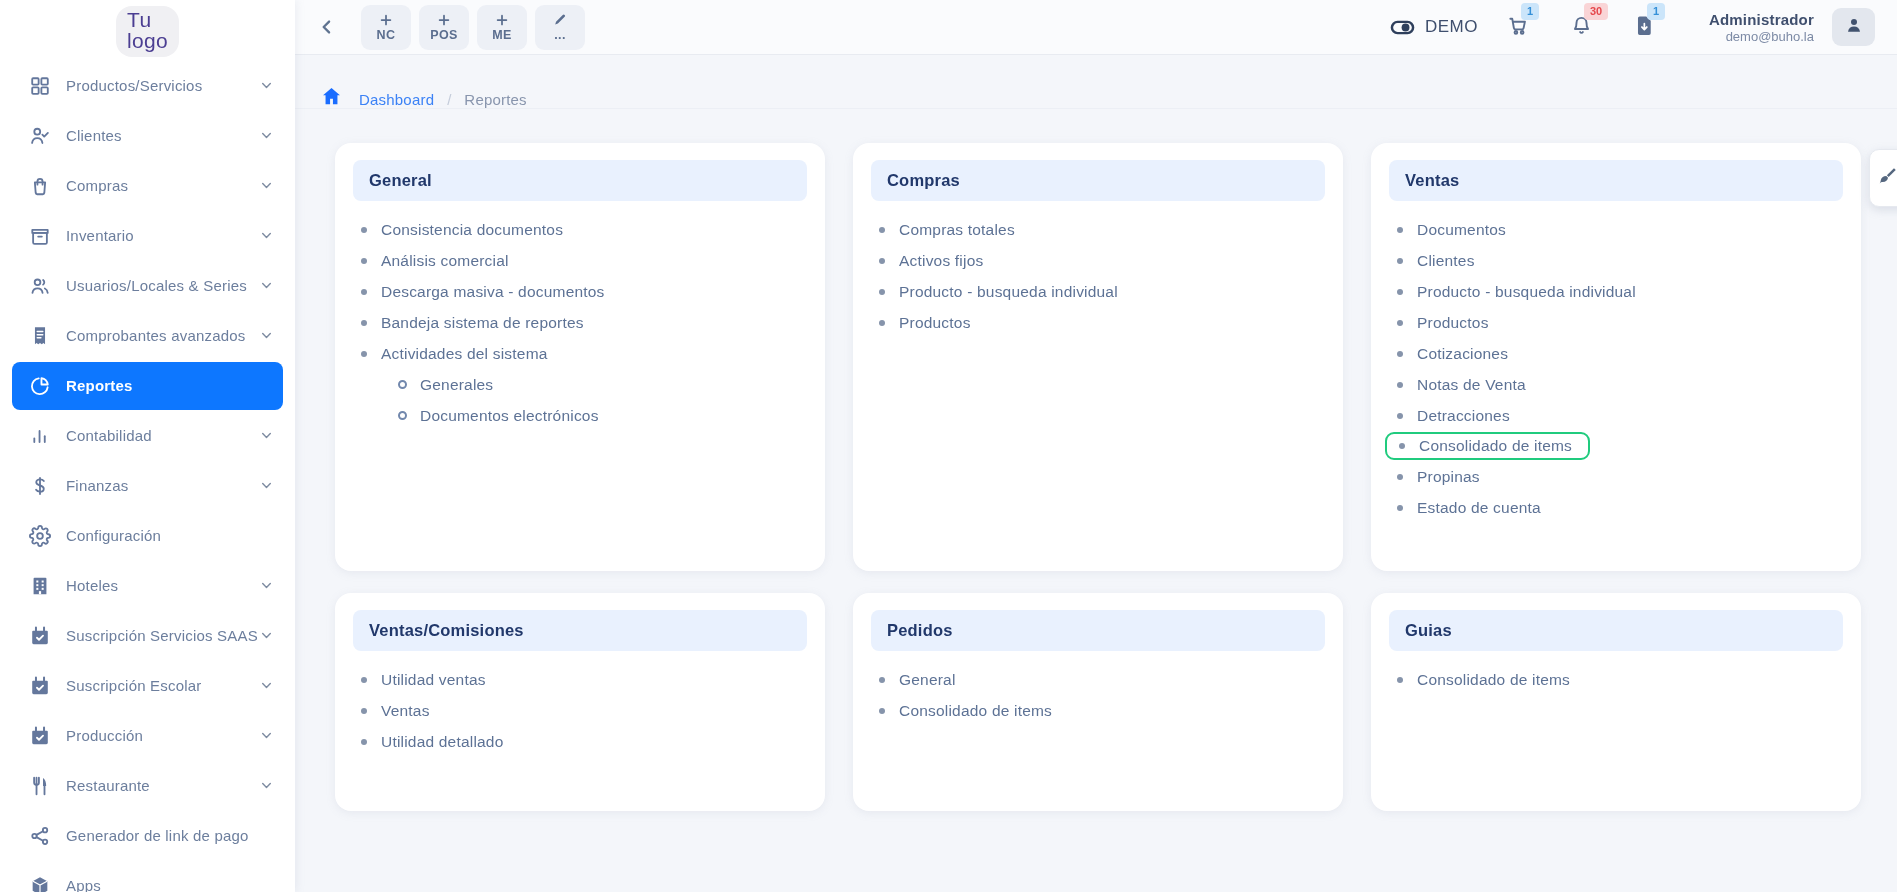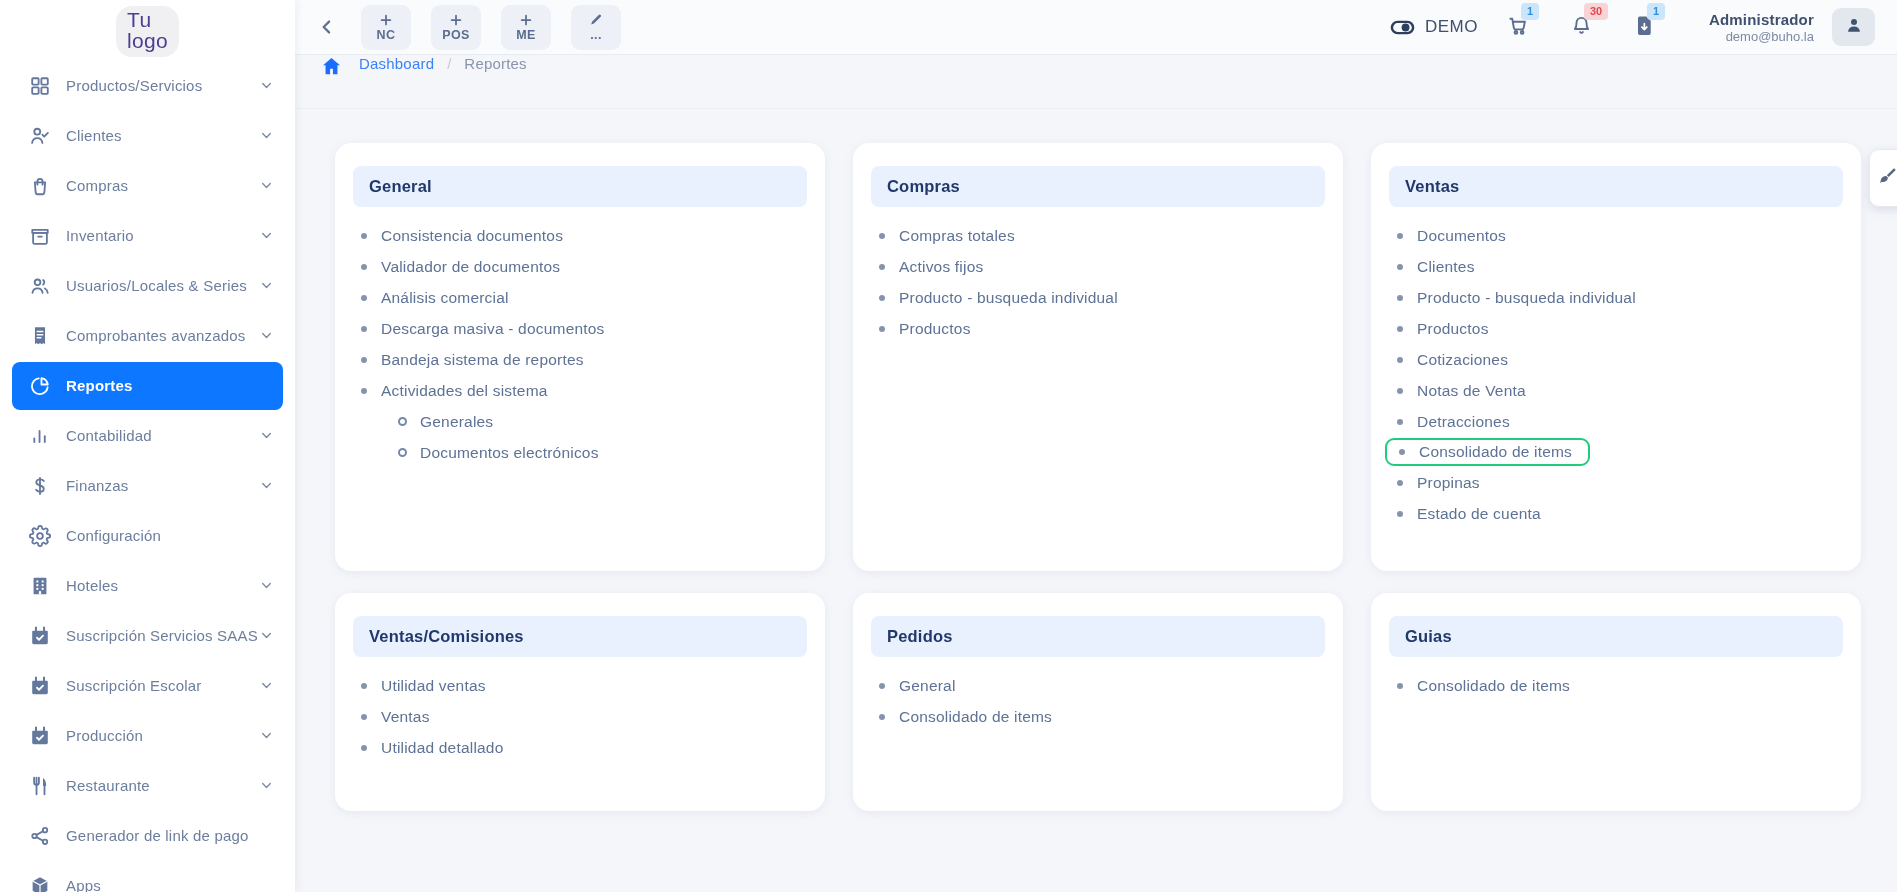--- a/index.html
+++ b/index.html
@@ -19,50 +19,50 @@
   .chev{margin-left:auto;color:#7d8ba1;display:flex}
   .chev svg{width:13px;height:13px}
   .mitem.active{background:#0d77ff;color:#fff;margin:1px 12px;padding:0 14px 0 16px;border-radius:8px;height:48px;font-weight:600}
   .mitem.active .icon{color:#fff}
 
   
   .main{flex:1;display:flex;flex-direction:column;min-width:0}
   .topbar{height:55px;background:#fafbfd;border-bottom:1px solid #e8ebf1;display:flex;align-items:center;padding:0 22px;flex:none}
   .back{color:#5f7390;display:flex;margin-right:24px;cursor:pointer}
   .back svg{width:20px;height:20px}
-  .tb-actions{display:flex;gap:20px}
+  .tb-actions{display:flex;gap:8px}
   .tb-btn{width:50px;height:45px;background:#edf0f6;border-radius:9px;display:flex;flex-direction:column;align-items:center;justify-content:center;color:#5b6e8f;cursor:pointer}
   .tb-btn .icon{display:flex}
   .tb-btn .icon svg{width:14px;height:14px}
   .tb-label{font-size:12.5px;font-weight:700;letter-spacing:.4px;margin-top:1px}
   .tb-right{margin-left:auto;display:flex;align-items:center;gap:18px}
   .demo{display:flex;align-items:center;gap:9px;color:#3f4f6e;font-size:17px;letter-spacing:.5px;cursor:pointer}
   .demo .icon{display:flex;color:#2e3f5c}
   .demo .icon svg{width:27px;height:27px}
   .ib{position:relative;color:#5b6e8f;cursor:pointer;margin:0 11px;display:flex}
   .ib svg{width:23px;height:23px}
   .badge{position:absolute;top:-11px;left:14px;font-size:11px;font-weight:700;padding:3px 6px;border-radius:4px;line-height:1;white-space:nowrap}
   .badge.blue{background:#cbe5fa;color:#3590d8}
   .badge.red{background:#f9d4d6;color:#e5484d}
   .user{text-align:right;margin-left:24px}
   .user-name{font-size:15px;font-weight:700;color:#3f4f6e;letter-spacing:.2px}
   .user-email{font-size:13px;color:#7c8aa5;margin-top:1px}
   .avatar{width:43px;height:38px;border-radius:9px;background:#e3e7ee;display:flex;align-items:center;justify-content:center;color:#42536f;cursor:pointer;flex:none}
   .avatar svg{width:20px;height:20px}
 
-  .breadcrumb{height:54px;display:flex;align-items:flex-start;padding:0 25px;border-bottom:1px solid #eceff5;flex:none}
+  .breadcrumb{height:54px;display:flex;align-items:flex-end;padding:0 25px;border-bottom:1px solid #eceff5;flex:none}
   .bc-home{color:#1a6dff;display:flex;cursor:pointer}
   .bc-home svg{width:23px;height:23px}
   .bc-link{color:#3b82f6;font-size:15px;margin-left:16px;cursor:pointer;letter-spacing:.2px}
   .bc-sep{color:#c4ccda;font-size:15px;margin:0 13px}
   .bc-current{color:#8895ad;font-size:15px;letter-spacing:.2px}
 
   
   .cards{padding:34px 0 0 40px;display:grid;grid-template-columns:repeat(3,490px);column-gap:28px;row-gap:22px;align-items:start}
-  .card{background:#fff;border-radius:16px;box-shadow:0 2px 10px rgba(146,158,178,.14);padding:23px 18px}
+  .card{background:#fff;border-radius:16px;box-shadow:0 2px 10px rgba(146,158,178,.14);padding:17px 18px}
   .card:nth-child(-n+3){min-height:428px}
   .card:nth-child(n+4){min-height:218px}
   .card-head{background:#e9f1fe;border-radius:8px;padding:11px 16px;margin-bottom:13px}
   .card-title{color:#21386b;font-weight:700;font-size:16.5px;letter-spacing:.2px}
   .clist{list-style:none;padding-left:6px}
   .citem{display:flex;align-items:center;padding:6.5px 0;cursor:pointer;width:fit-content}
   .cbullet{width:6px;height:6px;border-radius:50%;background:#8694ab;margin:0 14px 0 2px;flex:none}
   .clabel{color:#5d7295;font-size:15.5px;letter-spacing:.2px;white-space:nowrap}
   .citem.hl{border:2px solid #20cb7e;border-radius:9px;padding:3px 16px 3px 10px;margin:1px 0 1px -10px}
   .sub{list-style:none;margin-left:39px}
@@ -430,26 +430,20 @@
           <ul class="clist">
             <li>
               <div class="citem">
                 <span class="cbullet"></span>
                 <span class="clabel">Consistencia documentos</span>
               </div>
             </li>
             <li>
               <div class="citem">
                 <span class="cbullet"></span>
-                <span class="clabel">Validador de documentos</span>
-              </div>
-            </li>
-            <li>
-              <div class="citem">
-                <span class="cbullet"></span>
                 <span class="clabel">Análisis comercial</span>
               </div>
             </li>
             <li>
               <div class="citem">
                 <span class="cbullet"></span>
                 <span class="clabel">Descarga masiva - documentos</span>
               </div>
             </li>
             <li>

